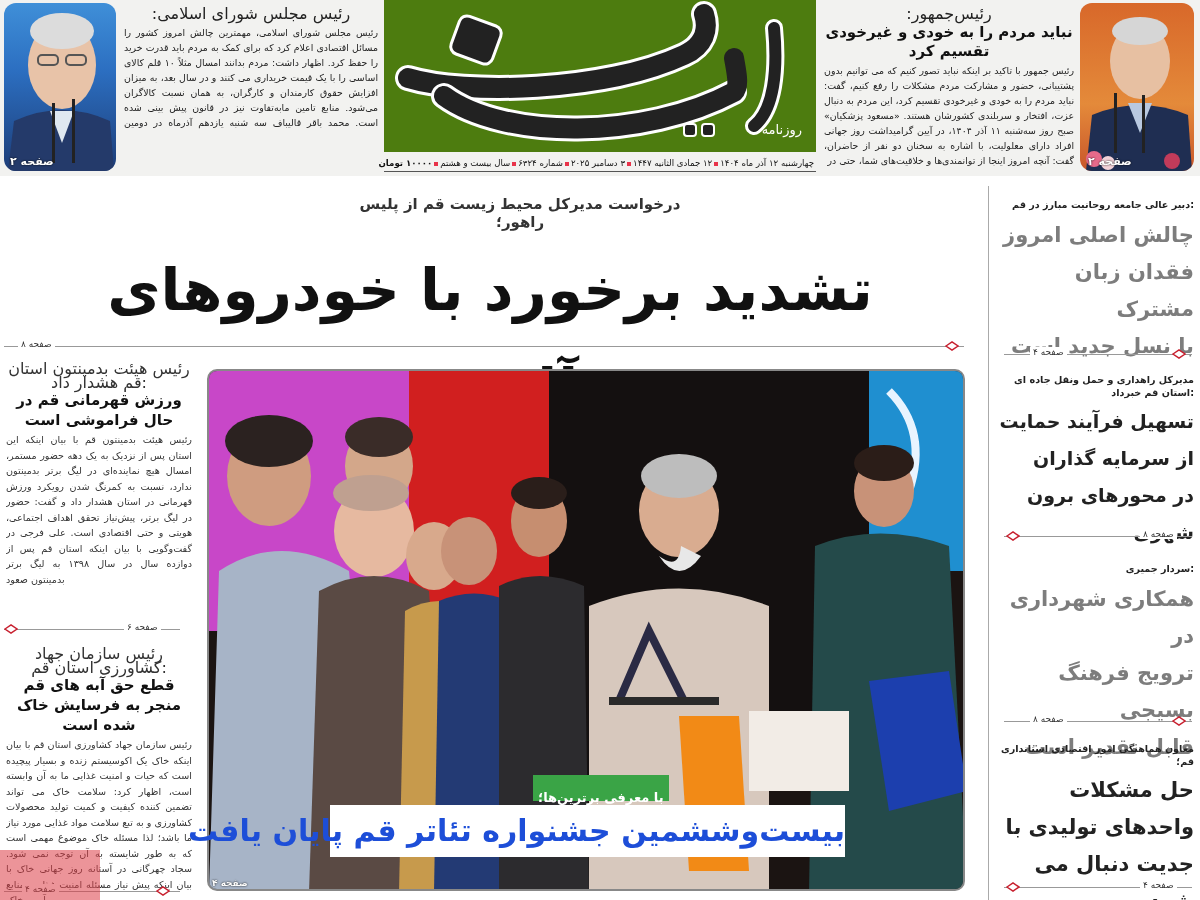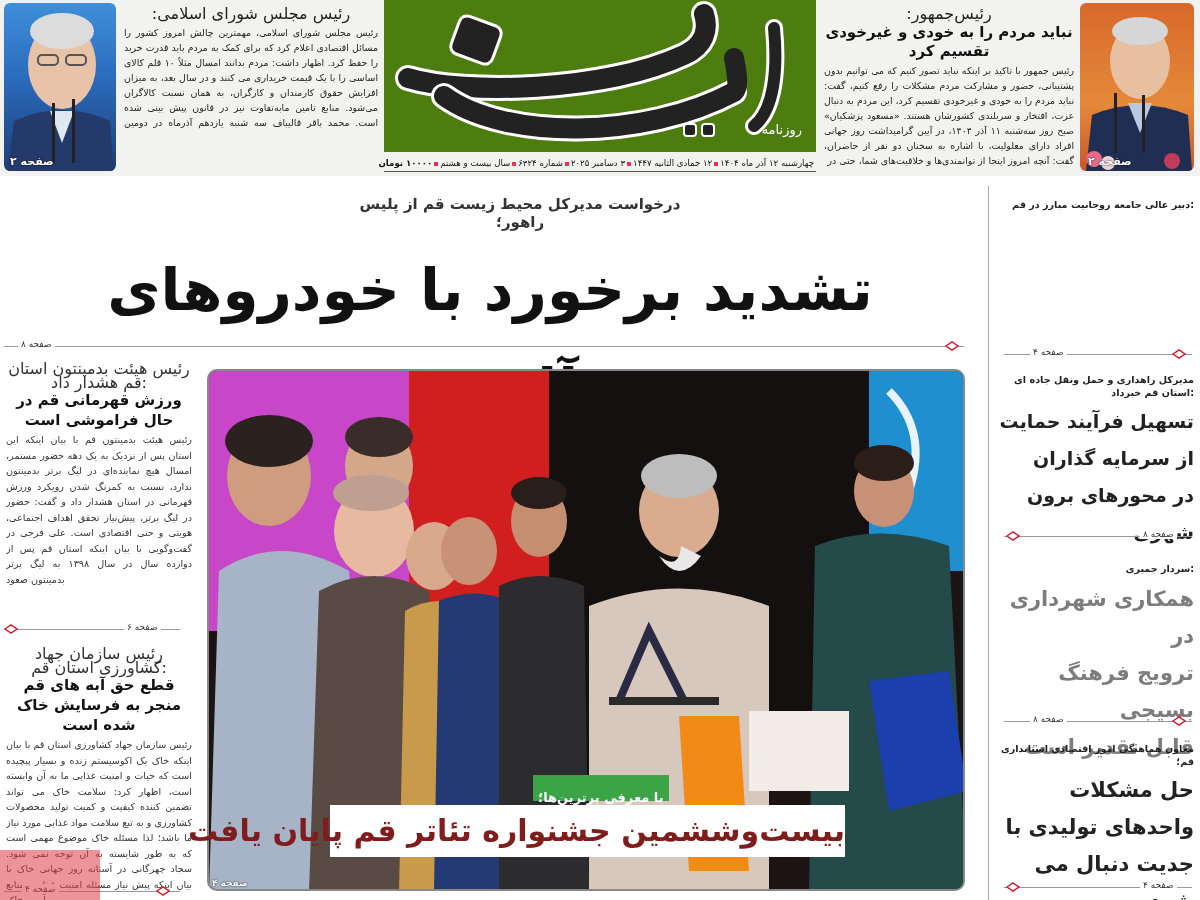--- a/index.html
+++ b/index.html
@@ -1,40 +1,40 @@
 <!DOCTYPE html>
 <html><head>
 <meta charset="utf-8">
 <style>
 *{box-sizing:border-box;margin:0;padding:0}
 html,body{width:1200px;height:900px;overflow:hidden;background:#fff;font-family:"DejaVu Sans",sans-serif;color:#111}
 .page{position:relative;width:1200px;height:900px;background:#fff}
 .masthead{position:absolute;left:0;top:0;width:1200px;height:176px;background:#f2f2f0}
-.mast-photo{position:absolute;overflow:hidden;border-radius:6px}
+.mast-photo{position:absolute;overflow:hidden;border-radius:12px}
 .mast-photo .pg{position:absolute;bottom:3px;color:#fff;font-size:11px;font-weight:bold;text-shadow:0 0 2px #000}
 .teaser{position:absolute;direction:rtl;text-align:center}
 .teaser .kicker{font-size:16px;color:#222}
 .teaser .title{font-size:15px;font-weight:bold;line-height:19px;color:#111}
 .teaser .body{font-size:9.4px;line-height:15px;text-align:justify;color:#222;margin-top:2px}
 .logo-box{position:absolute;left:384px;top:0;width:432px;height:152px;background:#4d7c0f}
 .dateline{position:absolute;left:384px;top:154px;width:432px;height:18px;direction:rtl;font-size:8.6px;white-space:nowrap;text-align:right;padding-right:2px;line-height:18px;color:#111;border-bottom:1px solid #555}
 .dateline .sep{display:inline-block;width:4px;height:4px;background:#e8334a;margin:0 2px;vertical-align:middle}
 .dateline b{font-weight:bold}
 .subhead{position:absolute;left:340px;top:195px;width:360px;text-align:center;direction:rtl;font-size:15px;font-weight:bold;color:#333}
 .headline{position:absolute;left:20px;top:240px;width:940px;text-align:center;direction:rtl;font-size:58px;font-weight:bold;color:#111;letter-spacing:-1px;line-height:100px}
 .rule{position:absolute;height:1px;background:#999}
 .diamond{position:absolute;width:14px;height:10px}
 .pg-label{position:absolute;font-size:9px;color:#333;direction:rtl;background:#fff;padding:0 3px}
 .lc-item{position:absolute;left:6px;width:186px;text-align:center}
 .lc-item .kicker{font-size:16px;color:#333;line-height:14px}
 .lc-item .title{font-size:15px;font-weight:bold;line-height:20px;color:#111}
 .lc-item .body{font-size:9.6px;line-height:15.5px;text-align:justify;color:#333;margin-top:2px}
 .photo{position:absolute;left:207px;top:369px;width:758px;height:522px;border:2px solid #888;border-radius:10px;overflow:hidden}
 .photo-caption-kicker{position:absolute;left:533px;top:775px;padding:10px 5px;height:26px;line-height:26px;background:#3aa446;color:#fff;font-size:13px;font-weight:bold;direction:rtl}
-.photo-caption{position:absolute;left:330px;top:805px;width:515px;height:52px;background:#fff;direction:rtl;font-size:30px;font-weight:bold;line-height:52px;color:#7f1d1d;white-space:nowrap}
+.photo-caption{position:absolute;left:330px;top:805px;width:515px;height:52px;background:#fff;direction:rtl;font-size:30px;font-weight:bold;line-height:52px;color:#1d4ed8;white-space:nowrap}
 .photo-pg{position:absolute;left:212px;top:878px;color:#fff;font-size:9px;font-weight:bold;text-shadow:0 0 2px #000}
 .right-col{position:absolute;left:988px;top:186px;width:212px;direction:rtl;border-left:1px solid #aaa}
 .rc-item{position:absolute;left:8px;width:198px;text-align:right}
 .rc-item .kicker{font-size:9.6px;color:#222;line-height:13px;font-weight:bold}
 .rc-item .title{font-size:21px;font-weight:bold;line-height:37px;text-align:right}
 .gray{color:#7d7d7d}
 .dark{color:#222}
 .watermark{position:absolute;left:0;top:850px;width:100px;height:50px;background:rgba(220,60,70,.55)}
 </style>
 </head>
@@ -174,20 +174,25 @@
     </svg>
   </div>
   <div class="photo-caption-kicker">با معرفی برترین‌ها؛</div>
   <div class="photo-caption">بیست‌وششمین جشنواره تئاتر قم پایان یافت</div>
   <span class="photo-pg">صفحه ۴</span>
 
   <div class="right-col" style="height:714px"></div>
 
   <div class="rc-item" style="left:996px;top:198px">
     <div class="kicker">دبیر عالی جامعه روحانیت مبارز در قم:</div>
+    <div class="title gray" style="margin-top:6px">
+      <div>چالش اصلی امروز</div>
+      <div>فقدان زبان مشترک</div>
+      <div>با نسل جدید است</div>
+    </div>
   </div>
   <div class="rule" style="left:1004px;top:354px;width:188px"></div>
   <svg class="diamond" style="left:1172px;top:349px" viewBox="0 0 14 10">
       <path d="M1 5 L7 1 L13 5 L7 9 Z" fill="#fff" stroke="#c8202f" stroke-width="1.5"></path>
     </svg>
   <span class="pg-label" style="left:1030px;top:347px">صفحه ۴</span>
 
   <div class="rc-item" style="left:996px;top:373px">
     <div class="kicker">مدیرکل راهداری و حمل ونقل جاده ای استان قم خبرداد:</div>
     <div class="title dark" style="margin-top:4px;font-size:19px">

